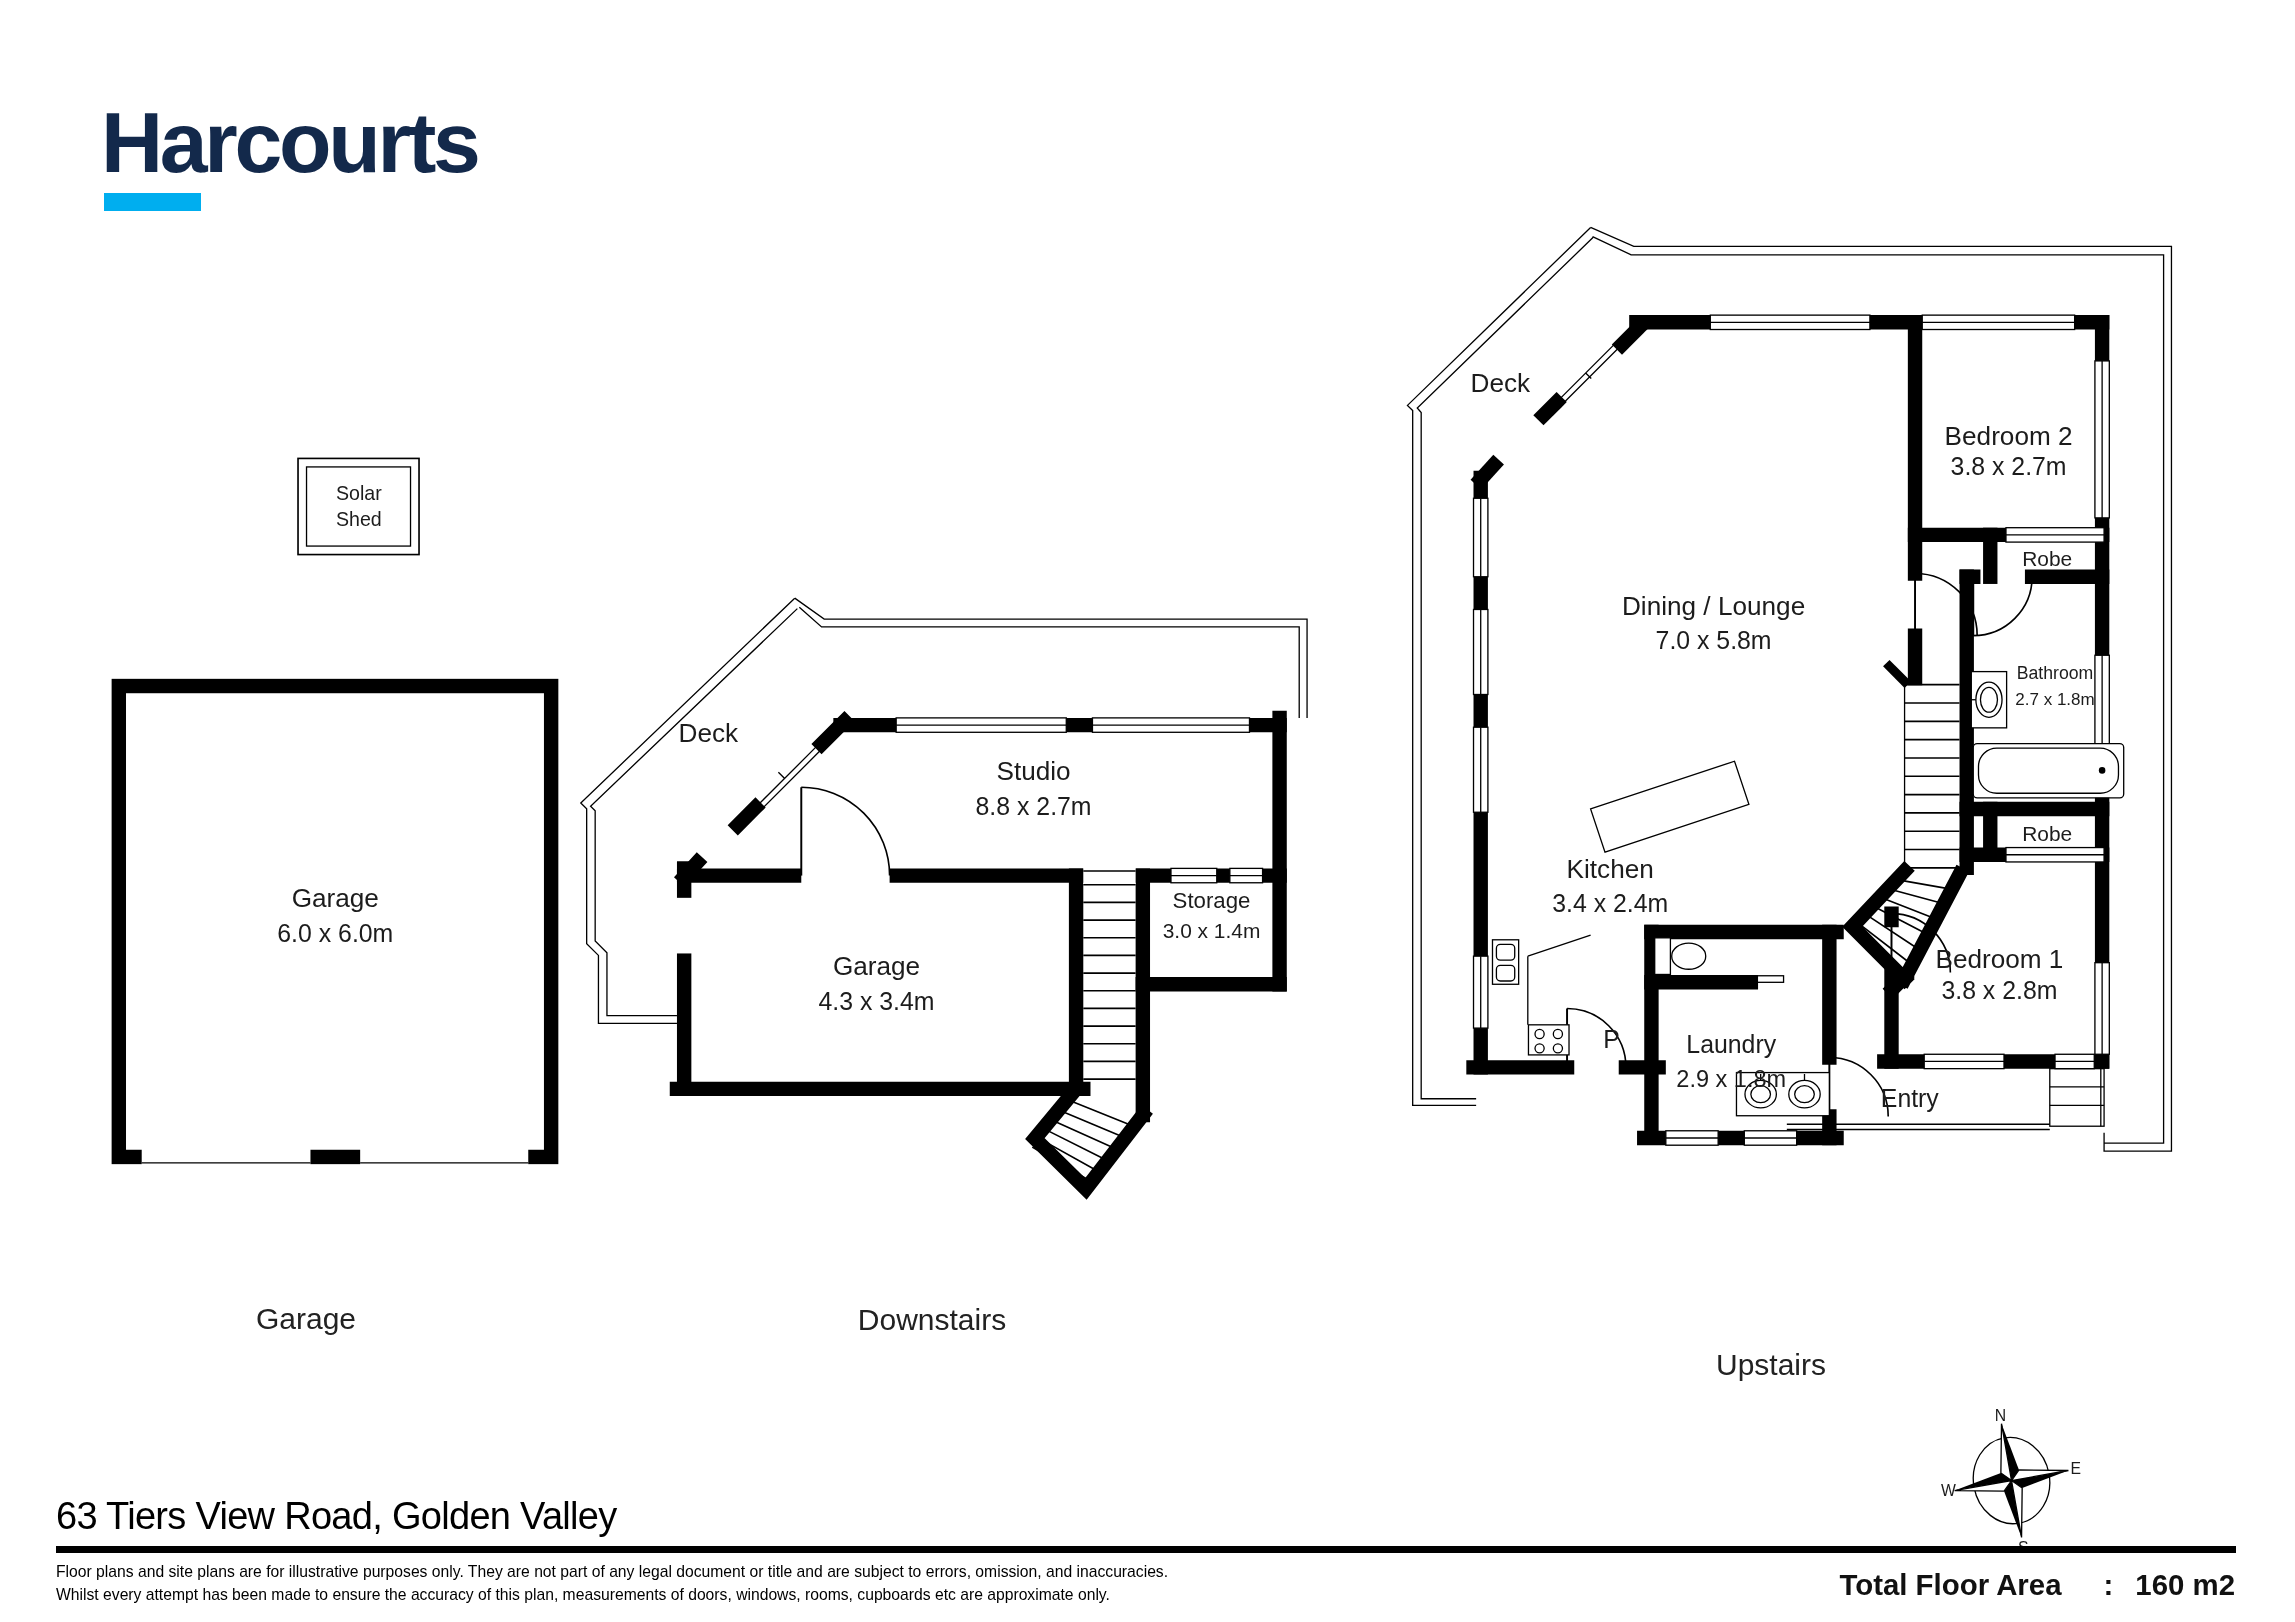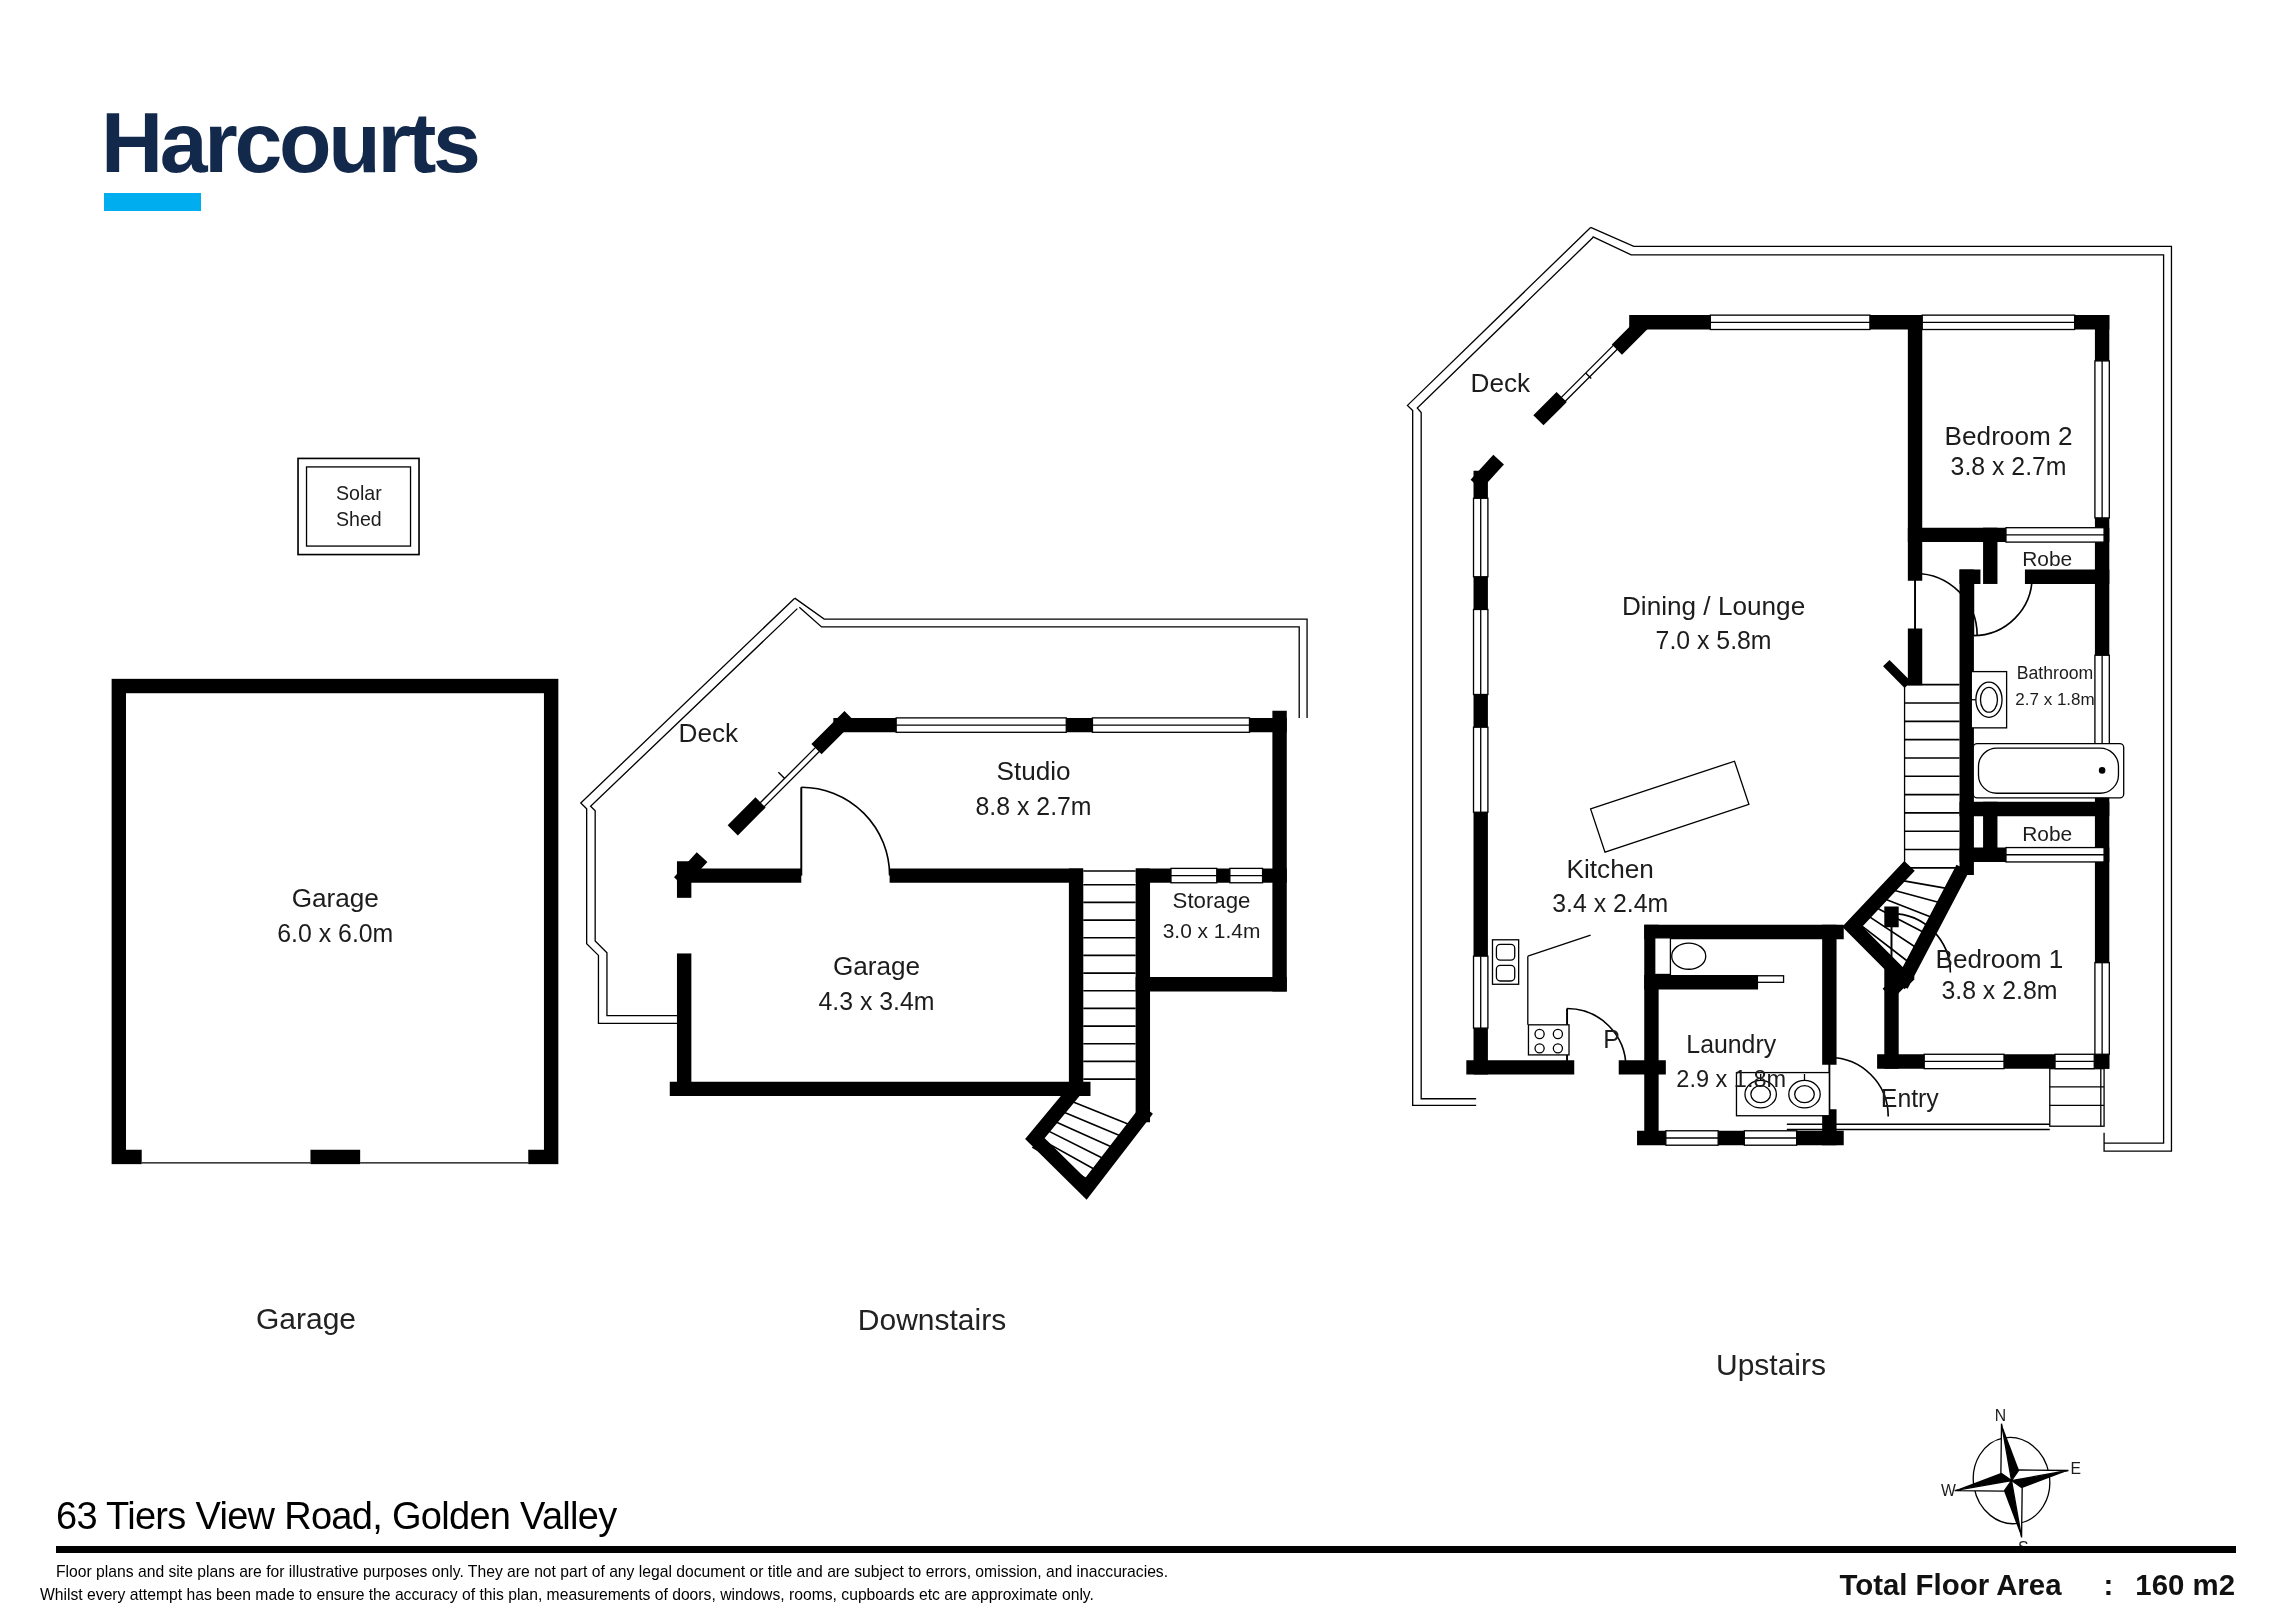--- a/index.html
+++ b/index.html
@@ -266,21 +266,21 @@
     </g>
     <text x="95" y="22" font-size="24" text-anchor="middle">N</text>
     <text x="210" y="102" font-size="24" text-anchor="middle">E</text>
     <text x="130" y="222" font-size="24" text-anchor="middle">S</text>
     <text x="16" y="136" font-size="24" text-anchor="middle">W</text>
   </svg>
 
   <div class="abs address" style="left:56px;top:1461px;">63 Tiers View Road, Golden Valley</div>
   <div class="abs rule" style="left:56px;top:1512px;width:2180px;height:6.5px;"></div>
   <div class="abs disclaimer" style="left:56px;top:1529px;">Floor plans and site plans are for illustrative purposes only. They are not part of any legal document or title and are subject to errors, omission, and inaccuracies.</div>
-  <div class="abs disclaimer" style="left:40px;top:1552px;">Whilst every attempt has been made to ensure the accuracy of this plan, measurements of doors, windows, rooms, cupboards etc are approximate only.</div>
+  <div class="abs disclaimer" style="left:56px;top:1552px;">Whilst every attempt has been made to ensure the accuracy of this plan, measurements of doors, windows, rooms, cupboards etc are approximate only.</div>
   <div class="abs total-row" style="right:60px;top:1534px;">
     <span>Total Floor Area</span>
     <span class="sep">:</span>
     <span>160 m2</span>
   </div>
 
 </div>
 
 
 </body></html>

